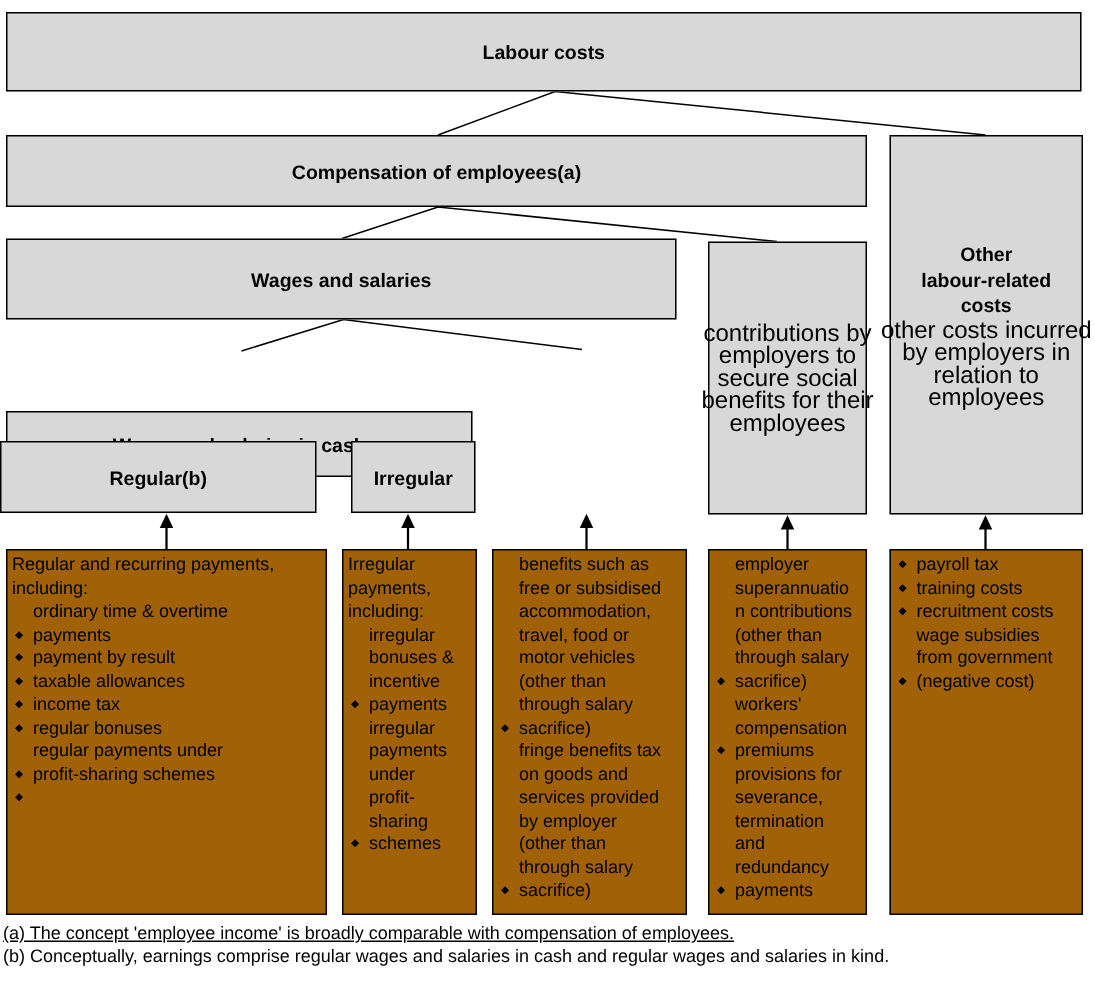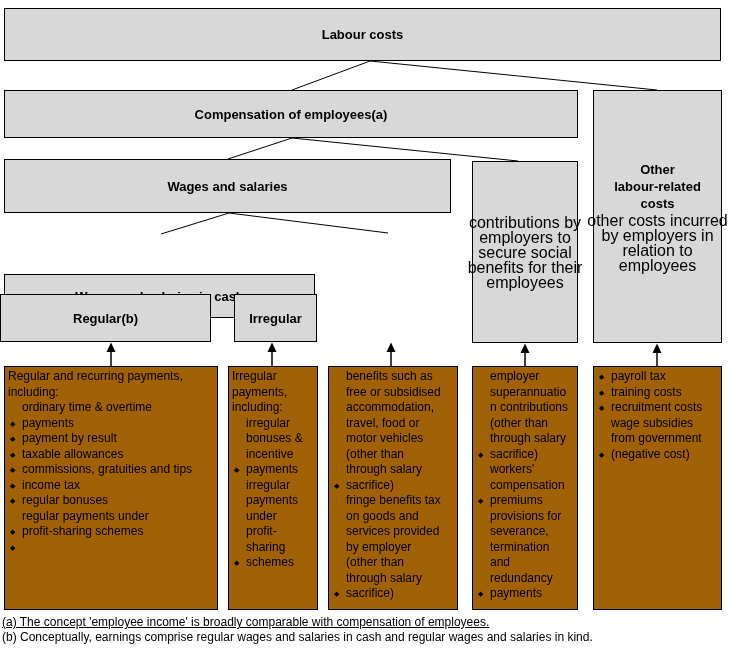--- a/index.html
+++ b/index.html
@@ -130,24 +130,20 @@
     <div class="li">
         <span class="bl">◆</span>
         <span class="bt">payment by result</span>
       </div>
     <div class="li">
         <span class="bl">◆</span>
         <span class="bt">taxable allowances</span>
       </div>
     <div class="li">
         <span class="bl">◆</span>
-        <span class="bt">commissions, gratuities and tips</span>
-      </div>
-    <div class="li">
-        <span class="bl">◆</span>
         <span class="bt">income tax</span>
       </div>
     <div class="li">
         <span class="bl">◆</span>
         <span class="bt">regular bonuses</span>
       </div>
     <div class="li">
         <span class="bl">◆</span>
         <span class="bt">regular payments under
 profit-sharing schemes</span>

